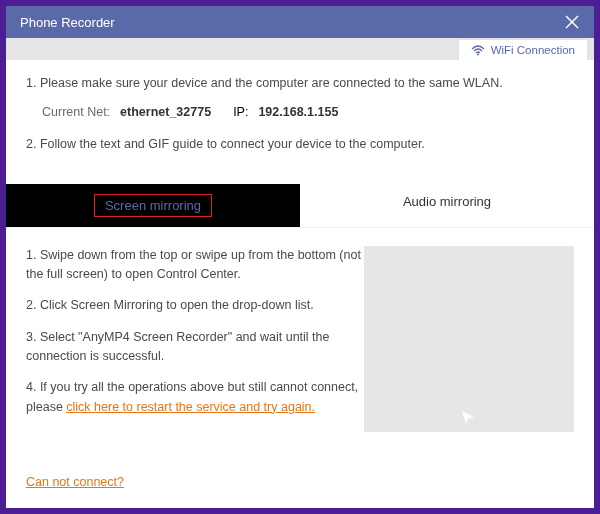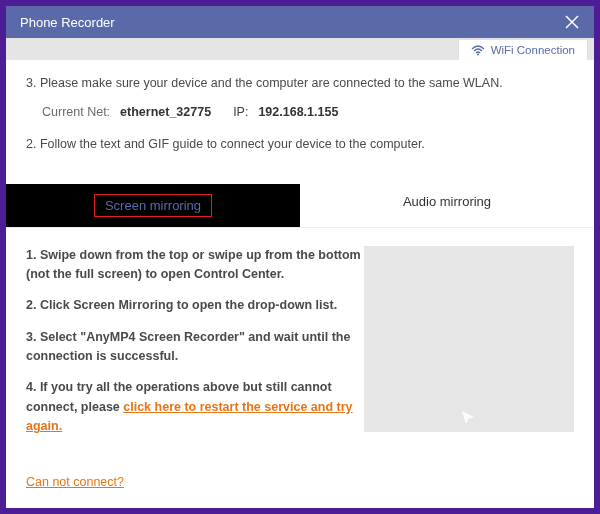--- a/index.html
+++ b/index.html
@@ -87,21 +87,21 @@
       align-items: baseline;
     }
     .net-label {
       color: #6a6a6a;
     }
     .net-value {
       font-weight: 700;
       color: #333;
     }
     .net-ip-label {
-      color: #404040;
+      color: #000000;
       margin-left: 12px;
     }
     .tabs {
       display: flex;
       margin-top: 18px;
       border-bottom: 1px solid #eee;
     }
     .tab {
       flex: 1;
       text-align: center;
@@ -119,21 +119,20 @@
       padding: 3px 10px;
       display: inline-block;
     }
     .tab-inactive {
       color: #333;
     }
     .body-split {
       display: flex;
       padding: 18px 20px 0 20px;
       gap: 2px;
-      font-weight: bold;
     }
     .steps {
       flex: 1;
       font-size: 12.5px;
       color: #4a4a4a;
       line-height: 1.55;
     }
     .step {
       margin-bottom: 12px;
     }
@@ -191,21 +190,21 @@
           <path d="M3 6 Q7 2 11 6" fill="none" stroke="#5a6aa8" stroke-width="1.2"></path>
           <path d="M5 8 Q7 6 9 8" fill="none" stroke="#5a6aa8" stroke-width="1.2"></path>
           <circle cx="7" cy="9.5" r="1" fill="#5a6aa8"></circle>
         </svg>
       </span>
       <span>WiFi Connection</span>
     </div>
   </div>
 
   <div class="content">
-    <div class="instruction-line">3. Please make sure your device and the computer are connected to the same WLAN.</div>
+    <div class="instruction-line">1. Please make sure your device and the computer are connected to the same WLAN.</div>
     <div class="net-info">
       <span class="net-label">Current Net:</span>
       <span class="net-value">ethernet_32775</span>
       <span class="net-ip-label">IP:</span>
       <span class="net-value">192.168.1.155</span>
     </div>
     <div class="instruction-line">2. Follow the text and GIF guide to connect your device to the computer.</div>
   </div>
 
   <div class="tabs">

